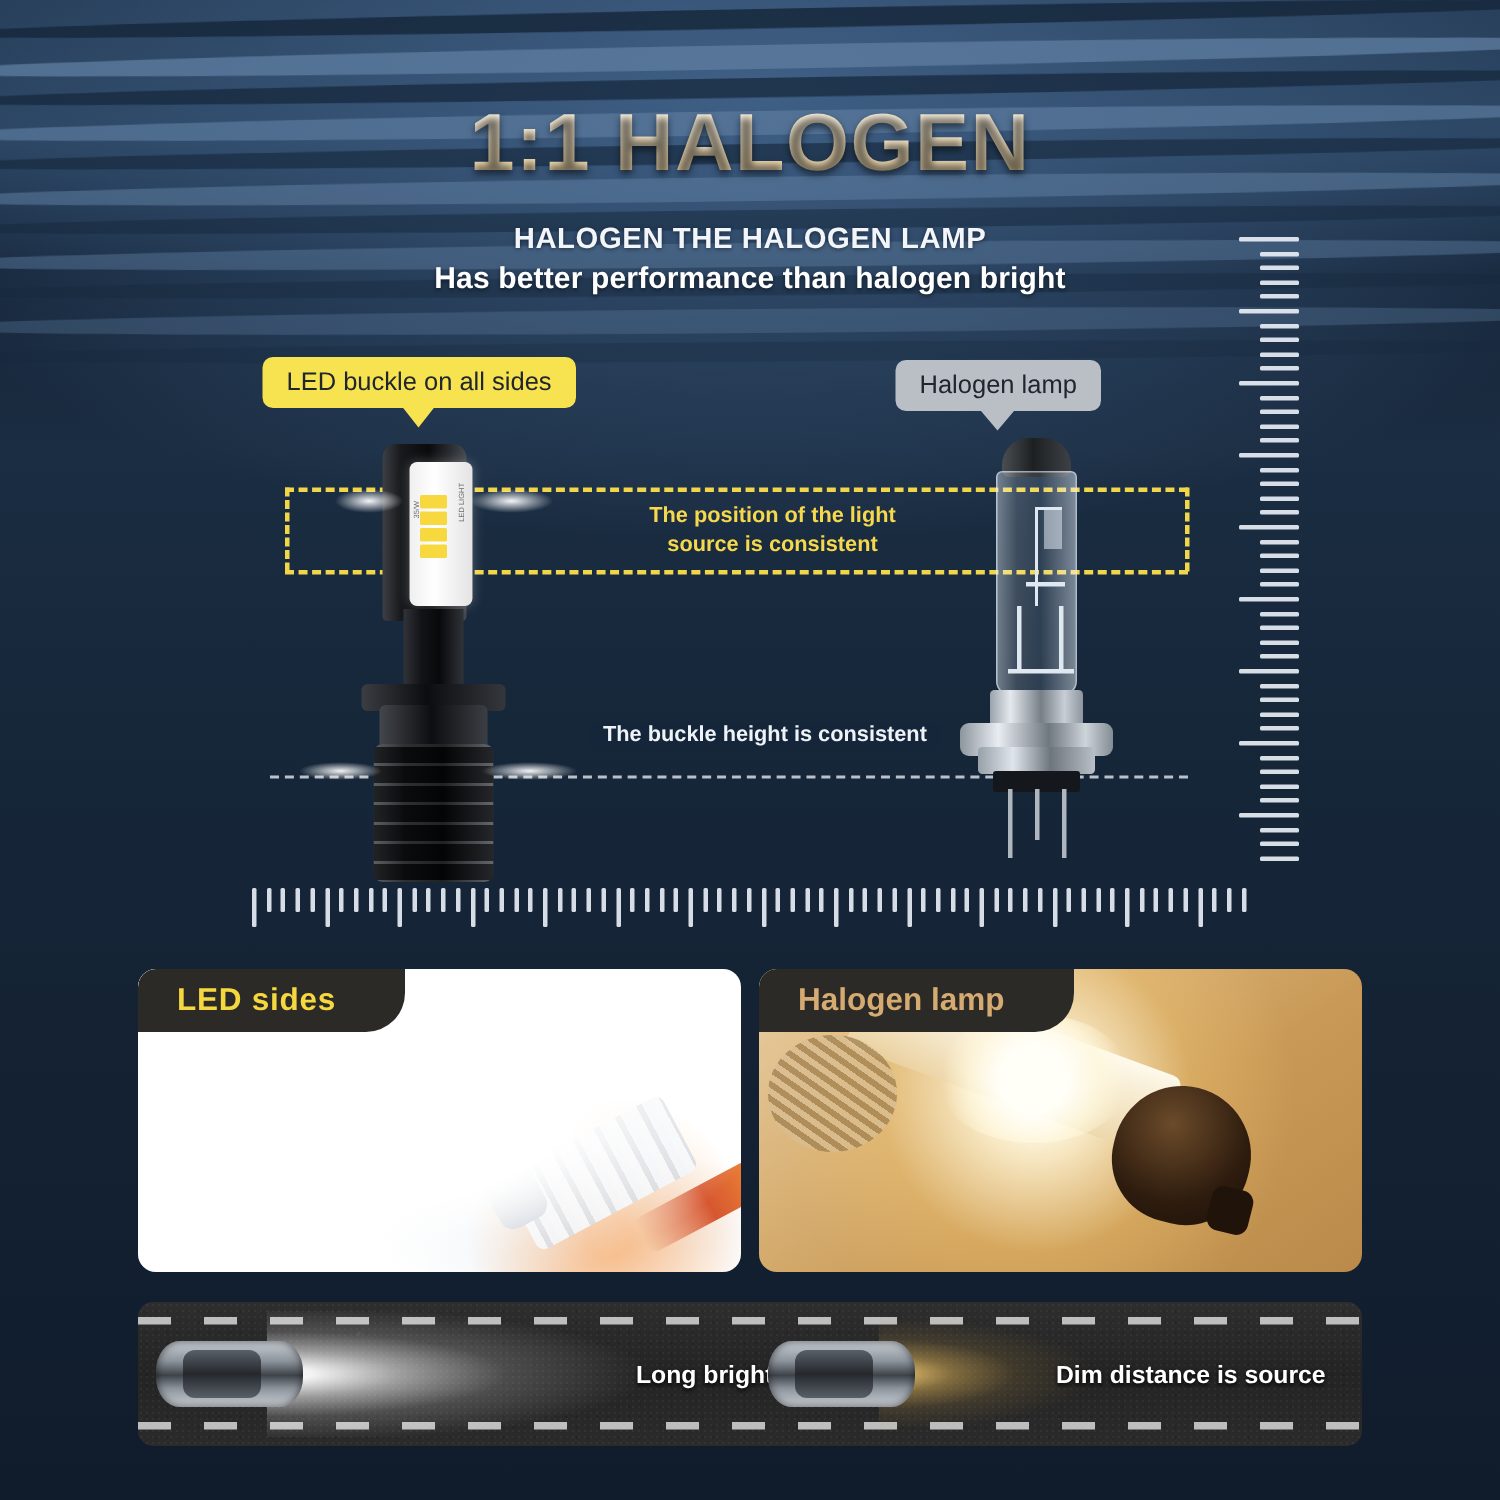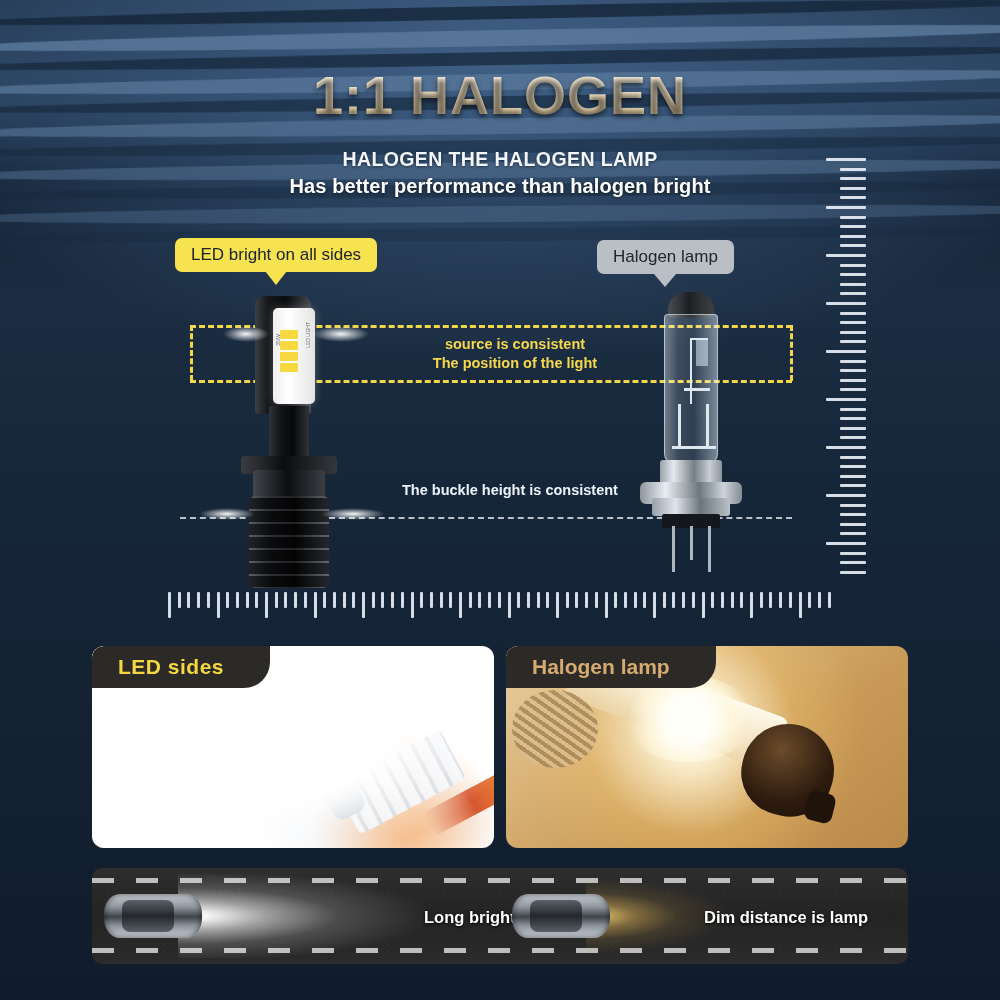--- a/index.html
+++ b/index.html
@@ -263,35 +263,35 @@
       <div class="tk" style="left: 601.4px; height: 16px;"></div>
       <div class="tk" style="left: 611.1px; height: 16px;"></div>
       <div class="tk" style="left: 620.8px; height: 16px;"></div>
       <div class="tk" style="left: 630.5px; height: 26px;"></div>
       <div class="tk" style="left: 640.2px; height: 16px;"></div>
       <div class="tk" style="left: 649.9px; height: 16px;"></div>
       <div class="tk" style="left: 659.6px; height: 16px;"></div>
     </div>
 
   <div class="callout yellow" style="left:175px;top:238px;">
-    <span>LED bright on all sides</span>
+    <span>LED buckle on all sides</span>
   </div>
 
   <div class="callout grey" style="left:597px;top:240px;">
     <span>Halogen lamp</span>
   </div>
 
   <div class="ydash-h" style="left:190px;top:325px;width:602px;"></div>
   <div class="ydash-h" style="left:190px;top:380px;width:602px;"></div>
   <div class="ydash-v" style="left:190px;top:325px;height:56px;"></div>
   <div class="ydash-v" style="left:790px;top:325px;height:56px;"></div>
 
   <div class="note-yellow" style="left:400px;top:335px;width:230px;">
+    <div>The position of the light</div>
     <div>source is consistent</div>
-    <div>The position of the light</div>
   </div>
 
   <div class="wdash" style="left:180px;top:517px;width:612px;"></div>
   <div class="note-white" style="left:393px;top:482px;">The buckle height is consistent</div>
 
   <div class="bulb" style="left:217px;top:296px;width:160px;height:310px;">
     <div class="led-neck"></div>
     <div class="led-pcb"></div>
     <div class="led-chip">
       <i style="top:0px"></i>
@@ -374,16 +374,16 @@
                 background:linear-gradient(180deg,#5a6068,#24282d 50%,#5a6068);"></div>
     <div class="striptxt" style="left:332px;top:40px;">Long bright distance</div>
 
     <div class="beam" style="left:494px;top:12px;width:140px;height:72px;
                 background:radial-gradient(ellipse 100% 52% at 3% 50%,rgba(222,186,104,.92) 0 10%,rgba(206,166,84,.55) 32%,rgba(186,148,70,.18) 62%,rgba(0,0,0,0) 100%);"></div>
     <div class="car" style="left:420px;top:26px;width:98px;height:44px;border-radius:16px/20px;
                 background:linear-gradient(180deg,#cdd2d8,#8d949c 30%,#3e4349 52%,#8d949c 72%,#cdd2d8);
                 box-shadow:inset 0 0 6px rgba(0,0,0,.6);"></div>
     <div class="car" style="left:438px;top:32px;width:52px;height:32px;border-radius:8px;
                 background:linear-gradient(180deg,#5a6068,#24282d 50%,#5a6068);"></div>
-    <div class="striptxt" style="left:612px;top:40px;">Dim distance is lamp</div>
+    <div class="striptxt" style="left:612px;top:40px;">Dim distance is source</div>
   </div>
 
 </div>
 
 </body></html>

